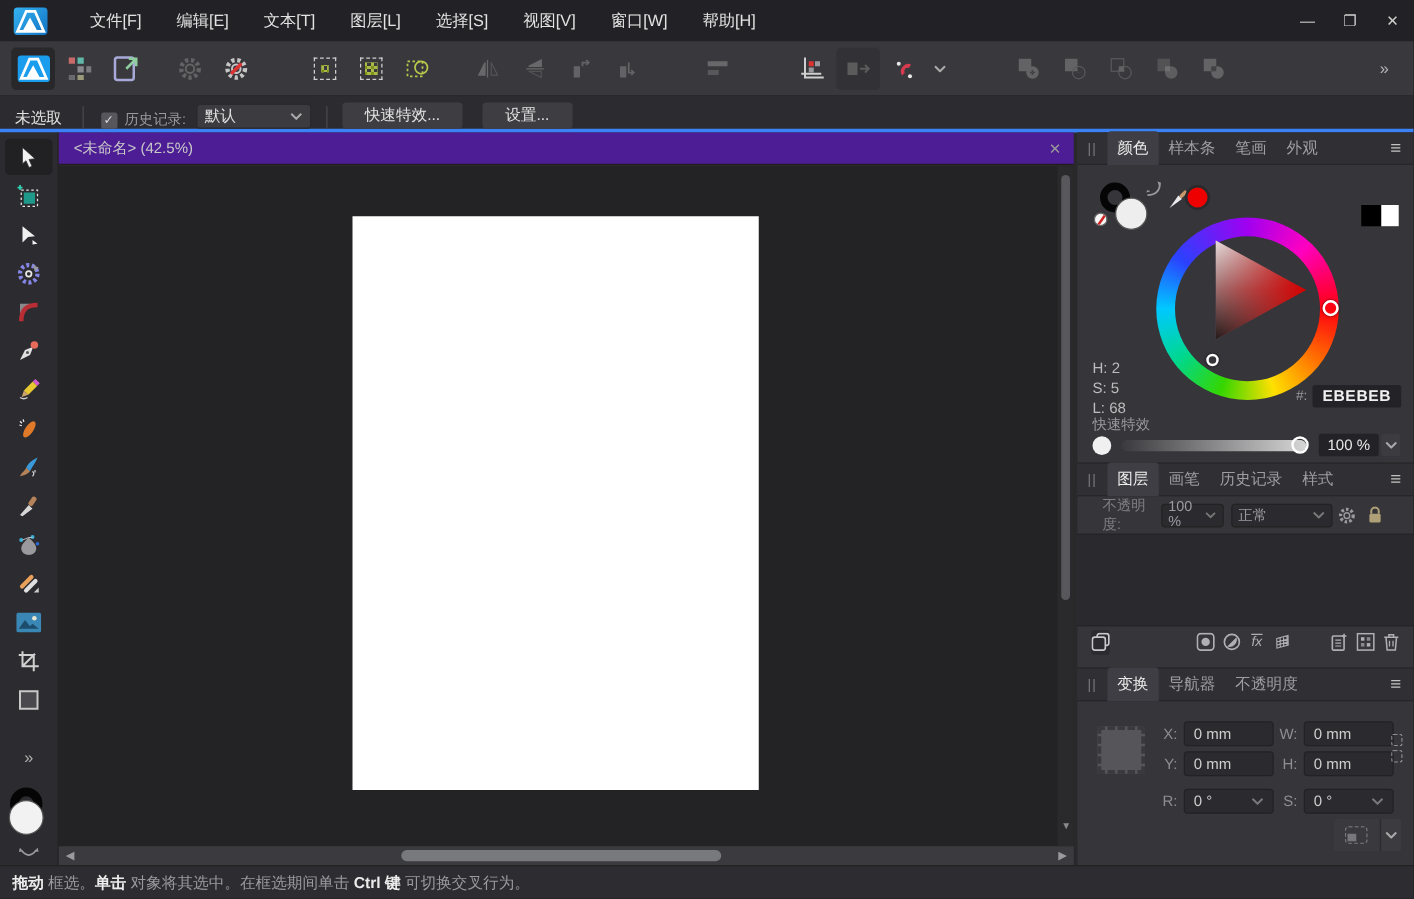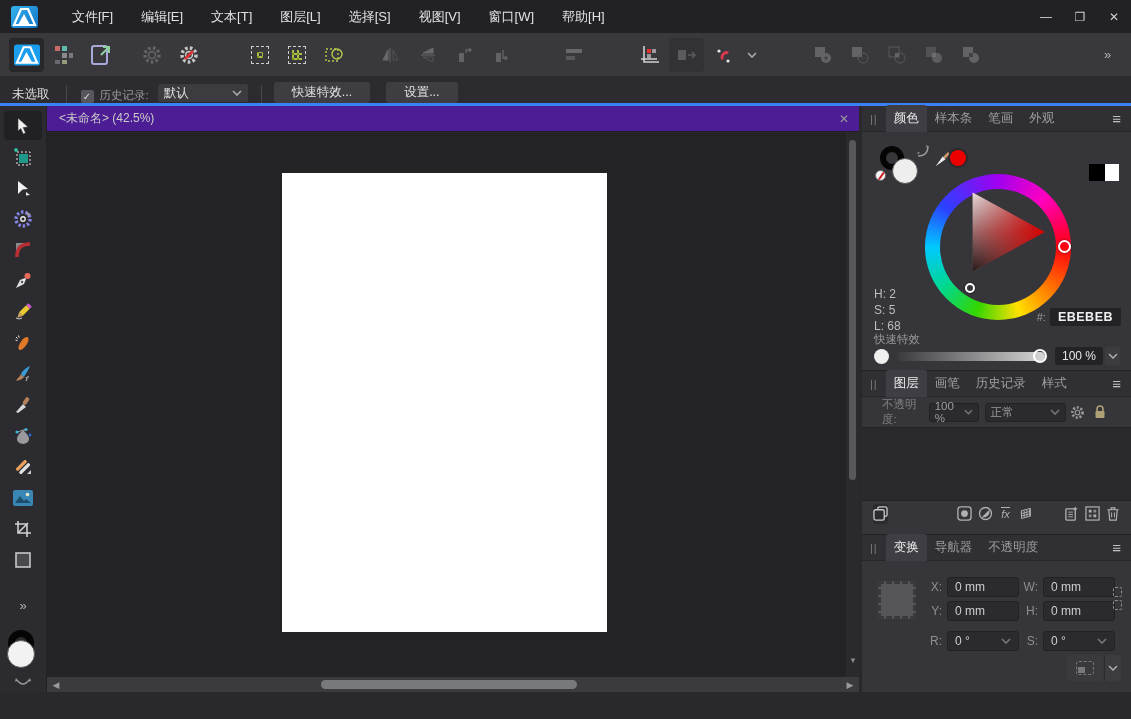--- a/index.html
+++ b/index.html
@@ -724,14 +724,19 @@
           <div class="dashsq"></div>
         </div>
       <div class="cyclechev">
           <svg class="chev" viewBox="0 0 10 6">
             <polyline points="1,1 5,5 9,1"></polyline>
           </svg>
         </div>
     </div>
   </div>
 
+  <div class="statusbar">
+    <span>
+      <b>拖动</b><span> 框选。</span><b>单击</b><span> 对象将其选中。在框选期间单击 </span><b>Ctrl 键</b><span> 可切换交叉行为。</span>
+    </span>
+  </div>
 
 </div>
 
 </body></html>

